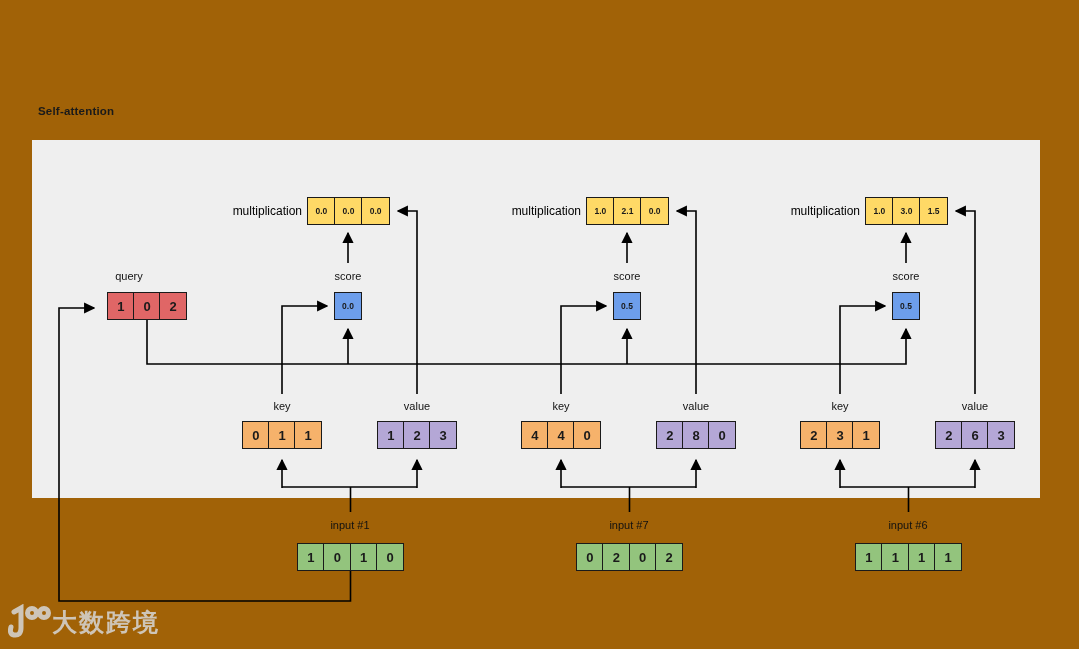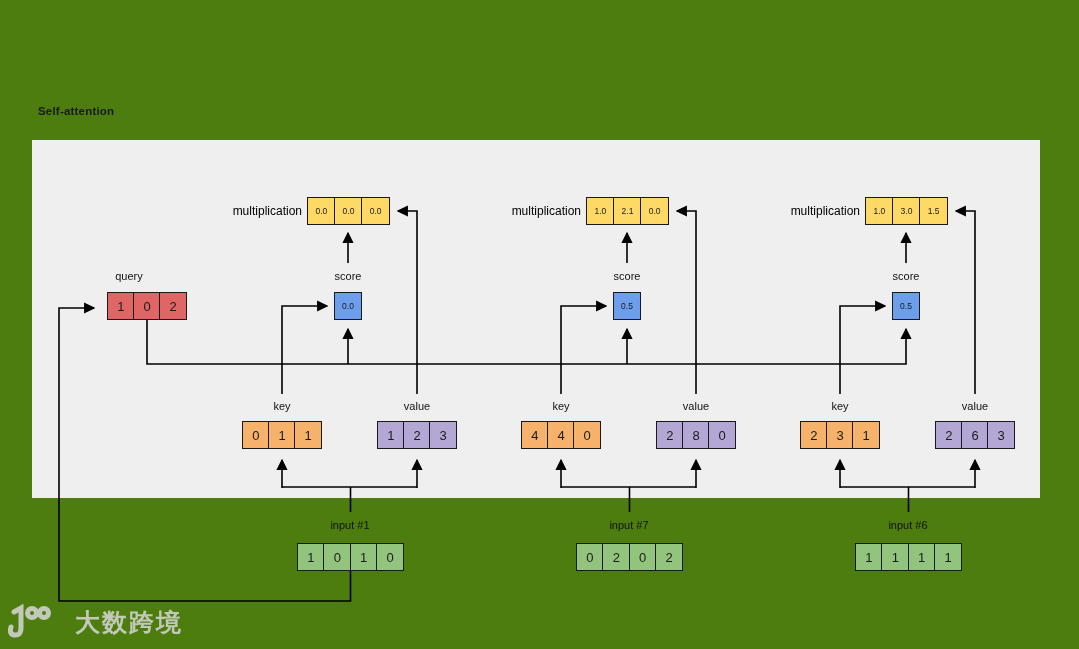--- a/index.html
+++ b/index.html
@@ -1,39 +1,39 @@
 <!DOCTYPE html>
 <html><head>
 <meta charset="utf-8">
 <style>
   html,body{margin:0;padding:0;background:#ffffff;}
   .stage{
-    position:relative;width:1079px;height:649px;background:#4d7c0f;
+    position:relative;width:1079px;height:649px;background:#a16207;
     font-family:"Liberation Sans","DejaVu Sans",sans-serif;overflow:hidden;
   }
   .panel{position:absolute;left:32px;top:140px;width:1008px;height:358px;background:#efefef;}
   .title{position:absolute;left:38px;top:105px;font-size:11.5px;font-weight:600;color:#1a1a1a;letter-spacing:.2px;}
   .lbl{position:absolute;font-size:11px;color:#111;text-align:center;width:60px;}
   .mult-lbl{position:absolute;font-size:12px;font-weight:400;color:#000;text-align:right;width:102px;}
   .cells{position:absolute;display:flex;height:28px;}
   .cell{
     flex:1;border:1.6px solid #1a1a1a;margin-left:-1.6px;
     display:flex;align-items:center;justify-content:center;
-    font-weight:400;font-size:13px;color:#1a1a1a;box-sizing:border-box;
+    font-weight:700;font-size:13px;color:#1a1a1a;box-sizing:border-box;
   }
   .cell:first-child{margin-left:0;}
   .cell.sm{font-size:8.5px;}
   .yellow .cell{background:#ffd966;}
   .red .cell{background:#e06666;}
   .blue .cell{background:#6d9eeb;}
   .orange .cell{background:#f6b26b;}
   .purple .cell{background:#b4a7d6;}
   .green .cell{background:#93c47d;}
   svg.wires{position:absolute;left:0;top:0;pointer-events:none;}
-  .watermark{position:absolute;left:8px;top:604px;display:flex;align-items:center;gap:23px;opacity:.85;}
+  .watermark{position:absolute;left:8px;top:604px;display:flex;align-items:center;gap:0;opacity:.85;}
   .wm-text{font-size:25px;font-weight:700;color:#d7d7d7;letter-spacing:2px;}
 </style>
 </head>
 <body>
 
 <div class="stage">
 
   <div class="panel"></div>
   <div class="title">Self-attention</div>
 

